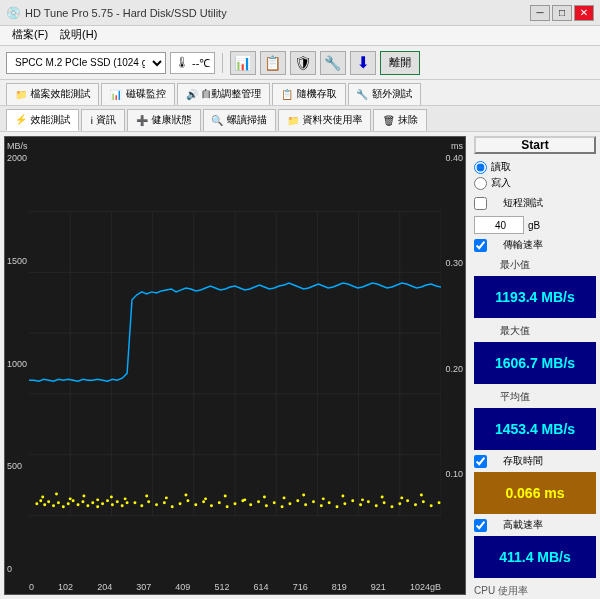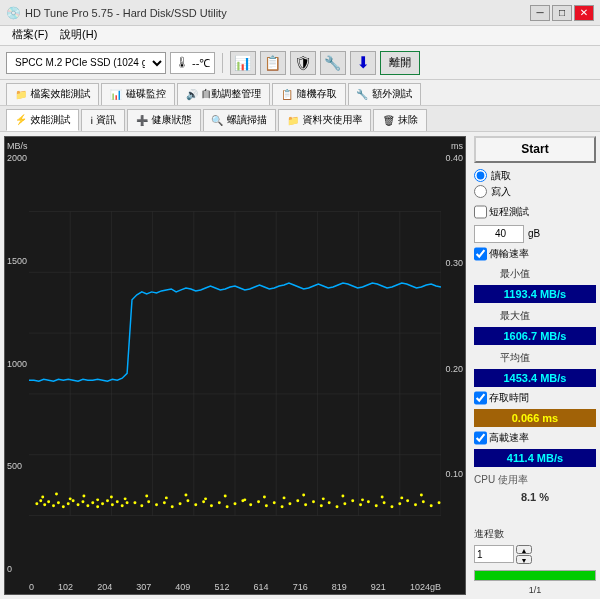--- a/index.html
+++ b/index.html
@@ -143,35 +143,35 @@
 
     .start-btn {
       width: 100%; height: 28px;
       background: #f5f5f5; border: 2px outset #ccc;
       font-size: 12px; cursor: pointer; font-weight: bold;
     }
 
     .radio-group { display: flex; flex-direction: column; gap: 2px; padding: 2px 0; }
     .radio-item { display: flex; align-items: center; gap: 4px; font-size: 10px; cursor: pointer; }
 
-    .checkbox-item { display: flex; gap: 2px; font-size: 10px; cursor: pointer; }
+    .checkbox-item { display: flex; align-items: center; gap: 16px; font-size: 10px; cursor: pointer; }
 
     .spinbox-row {
       display: flex; align-items: center; gap: 4px; margin-top: 2px;
     }
     .spinbox {
       width: 50px; height: 18px; border: 1px solid #aaa; font-size: 10px;
       padding: 1px 2px; text-align: right; background: white;
     }
     .spinbox-label { font-size: 10px; }
 
     .stat-label { font-size: 10px; color: #333; margin-top: 2px; margin-left: 26px; }
     .stat-value {
-      background: #000080; color: #00ffff; font-size: 11px; font-weight: bold;
-      text-align: center; padding: 3px 0; width: 100%;
+      background: #000080; color: #00ffff; font-size: 14px; font-weight: bold;
+      text-align: center; padding: 13px 0; width: 100%;
     }
     .stat-value.cyan { background: #000080; color: #00ffff; }
     .stat-value.yellow { background: #a16207; color: #ffff00; }
 
     .thread-label { font-size: 10px; color: #333; margin-top: 20px; }
     .thread-spinbox-row {
       display: flex; align-items: center; gap: 2px;
     }
     .thread-spinbox {
       width: 40px; height: 18px; border: 1px solid #aaa; font-size: 10px;

